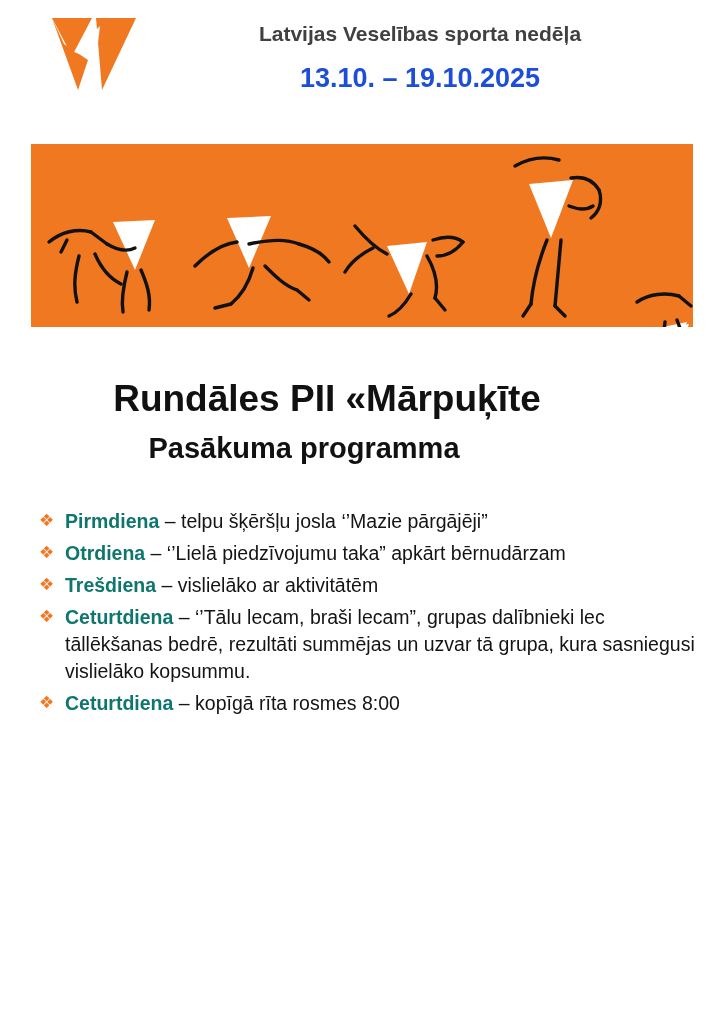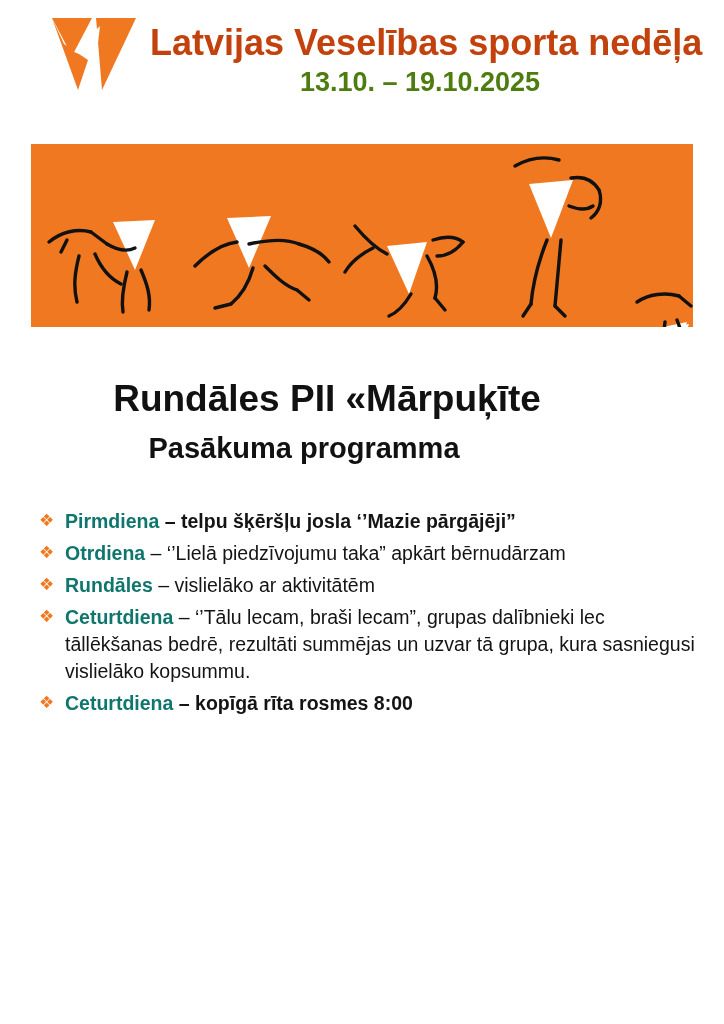--- a/index.html
+++ b/index.html
@@ -28,31 +28,31 @@
     height: 76px;
   }
   .header-text {
     position: absolute;
     left: 150px;
     top: 22px;
     width: 540px;
     text-align: center;
   }
   .title-line1 {
-    font-size: 36px;
-    font-weight: bold;
-    color: #c2410c;
+    font-size: 21px;
+    font-weight: bold;
+    color: #404040;
     letter-spacing: 0px;
     white-space: nowrap;
   }
   .title-line2 {
     font-size: 27px;
     font-weight: bold;
-    color: #4d7c0f;
-    margin-top: 3px;
+    color: #1d4ed8;
+    margin-top: 17px;
   }
 
   
   .banner {
     position: absolute;
     left: 31px;
     top: 144px;
     width: 662px;
     height: 183px;
     background: #f07820;
@@ -106,21 +106,21 @@
     font-size: 19.5px;
     line-height: 27px;
     color: #141414;
     flex: 1;
   }
   .day {
     color: #0f766e;
     font-weight: bold;
   }
   .bold-rest {
-    font-weight: bold;
+    font-weight: normal;
   }
 
   
   .footer {
     position: absolute;
     left: 0;
     top: 884px;
     width: 724px;
     height: 140px;
     background: #ffffff;
@@ -207,21 +207,21 @@
     <span class="prog-text"><span class="day">Pirmdiena</span><span class="bold-rest"> – telpu šķēršļu josla ‘’Mazie pārgājēji”</span></span>
   </div>
 
   <div class="prog-item">
     <span class="bullet">❖</span>
     <span class="prog-text"><span class="day">Otrdiena</span><span> – ‘’Lielā piedzīvojumu taka” apkārt bērnudārzam</span></span>
   </div>
 
   <div class="prog-item">
     <span class="bullet">❖</span>
-    <span class="prog-text"><span class="day">Rundāles</span><span> – vislielāko ar aktivitātēm</span></span>
+    <span class="prog-text"><span class="day">Trešdiena</span><span> – vislielāko ar aktivitātēm</span></span>
   </div>
 
   <div class="prog-item">
     <span class="bullet">❖</span>
     <span class="prog-text"><span class="day">Ceturtdiena</span><span> – ‘’Tālu lecam, braši lecam”, grupas dalībnieki lec tāllēkšanas bedrē, rezultāti summējas un uzvar tā grupa, kura sasniegusi vislielāko kopsummu.</span></span>
   </div>
 
   <div class="prog-item">
     <span class="bullet">❖</span>
     <span class="prog-text"><span class="day">Ceturtdiena</span><span class="bold-rest"> – kopīgā rīta rosmes 8:00</span></span>

